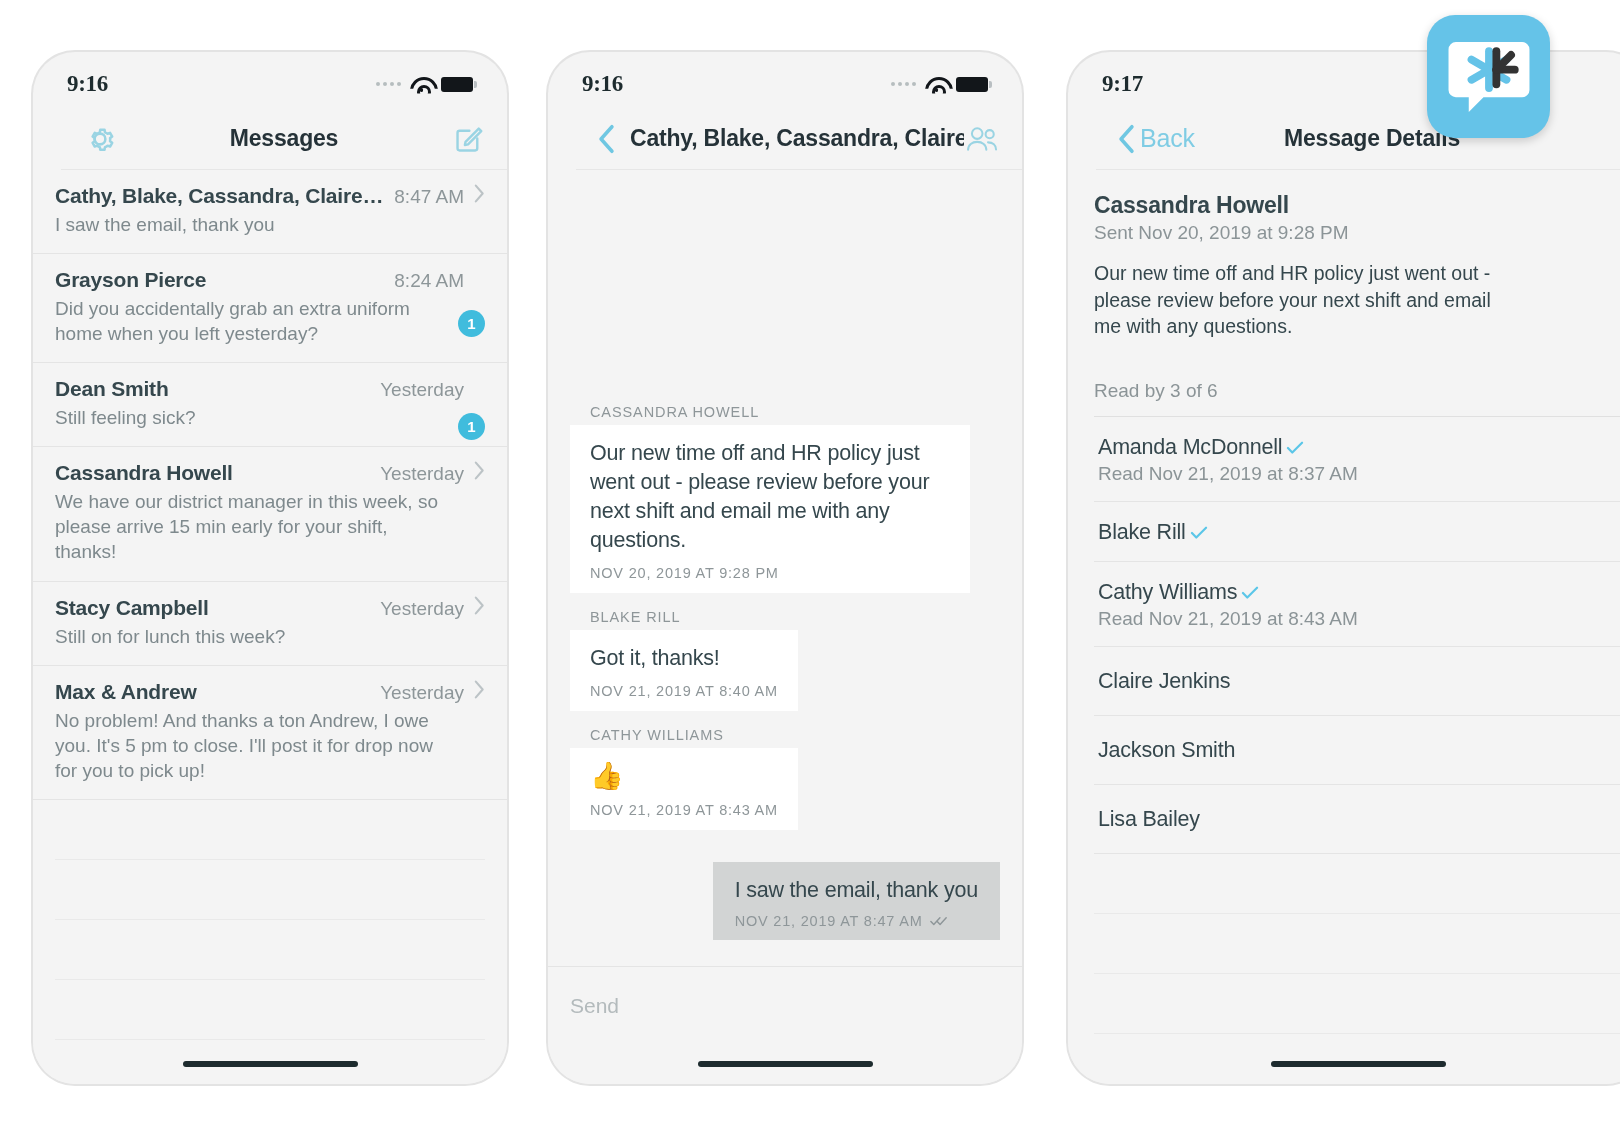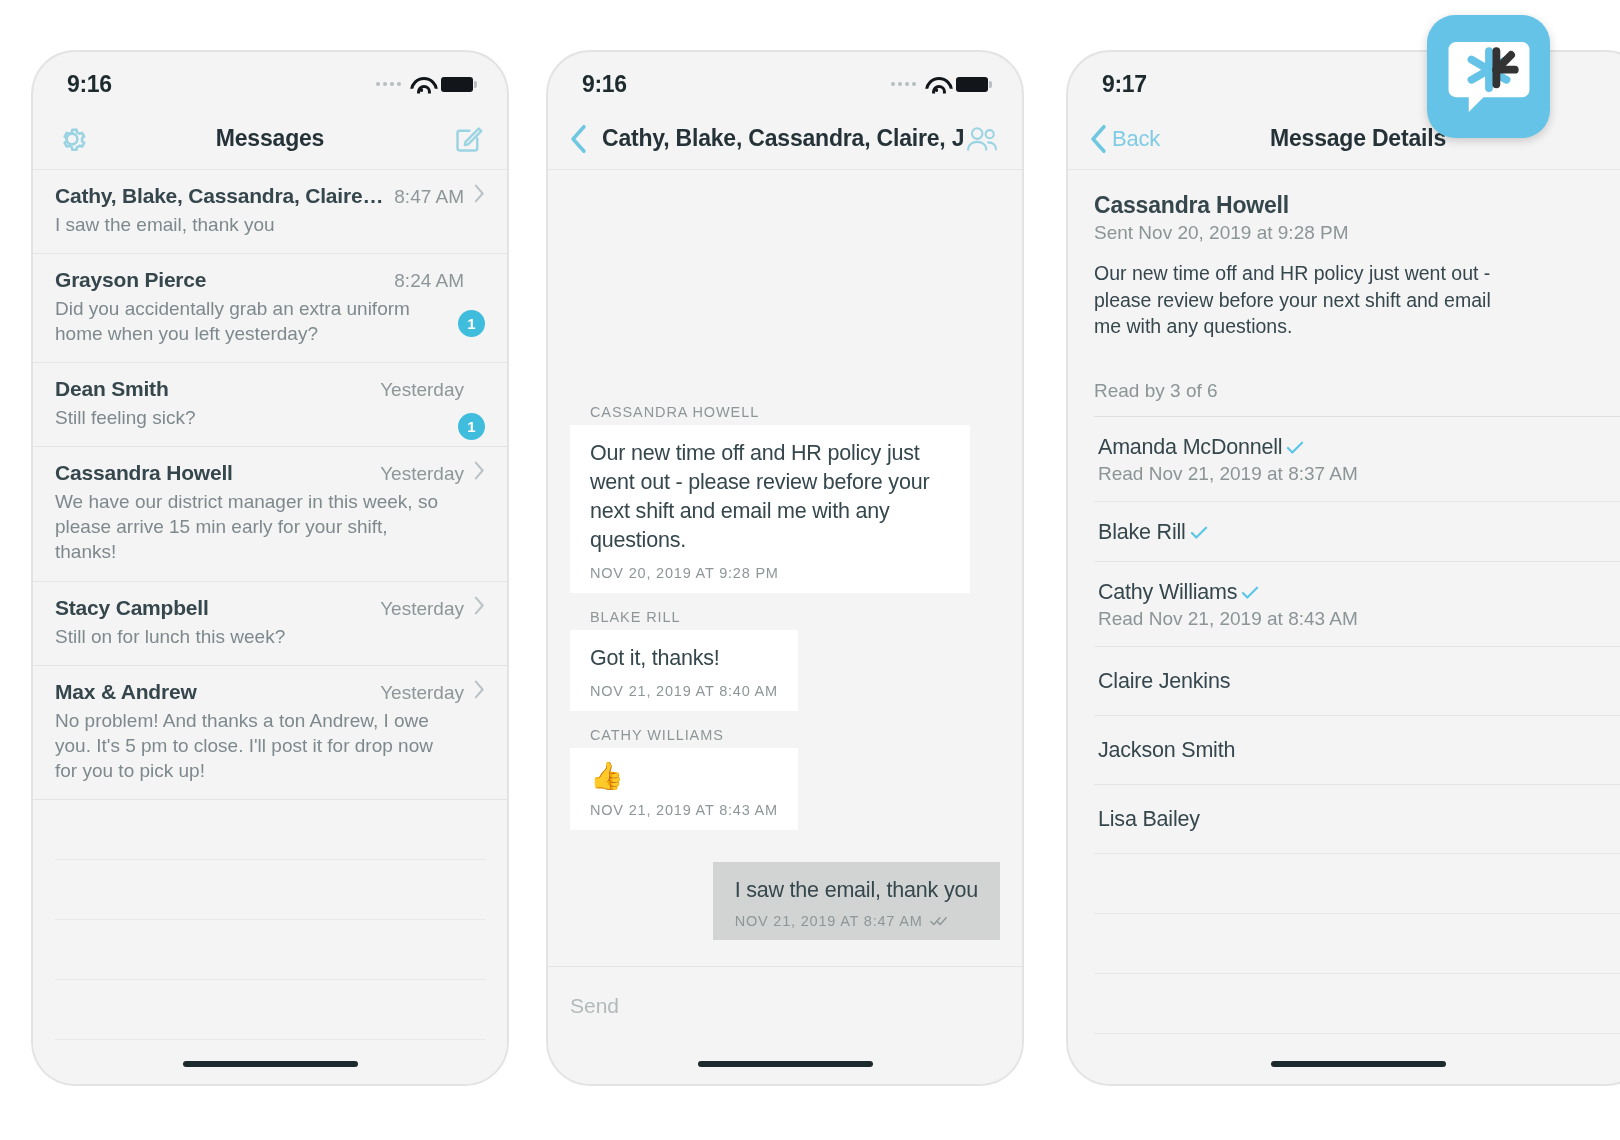--- a/index.html
+++ b/index.html
@@ -29,20 +29,21 @@
   #phone2 { left: 548px;  top: 52px; width: 474px; height: 1032px; }
   #phone3 { left: 1068px; top: 52px; width: 580px; height: 1032px; }
 
   
   .statusbar {
     height: 56px;
     display: flex;
     align-items: center;
     padding: 8px 34px 0 34px;
     flex: 0 0 auto;
+    font-family: Liberation Serif, serif;
   }
   .clock {
     font-size: 23px;
     font-weight: bold;
     color: #1d2b2e;
     letter-spacing: -0.3px;
   }
   .status-right {
     margin-left: auto;
     display: flex;
@@ -89,41 +90,42 @@
 
   
   .navbar {
     height: 62px;
     display: flex;
     align-items: center;
     padding: 0 22px;
     position: relative;
     border-bottom: 1px solid #e6e6e6;
     flex: 0 0 auto;
+    margin-left: 28px;
   }
   .nav-title {
     position: absolute;
     left: 0; right: 0;
     text-align: center;
     font-size: 23px;
     font-weight: bold;
     color: #253238;
     letter-spacing: -0.2px;
     pointer-events: none;
   }
   .nav-title.squeeze { left: 54px; right: 58px; white-space: nowrap; overflow: hidden; }
   .nav-left, .nav-right { display: flex; align-items: center; z-index: 2; }
   .nav-right { margin-left: auto; }
 
   .gear-icon { width: 34px; height: 34px; }
   .compose-icon { width: 32px; height: 32px; }
   .people-icon { width: 36px; height: 30px; }
   .chev-back { width: 17px; height: 30px; }
   .back-text {
-    font-size: 22px;
+    font-size: 25px;
     color: #7fcce4;
     margin-left: 5px;
     letter-spacing: -0.2px;
   }
 
   
   .list { flex: 1 1 auto; overflow: hidden; background: #f4f4f4; }
   .conv {
     padding: 14px 22px 16px 22px;
     border-bottom: 1px solid #e4e4e4;

